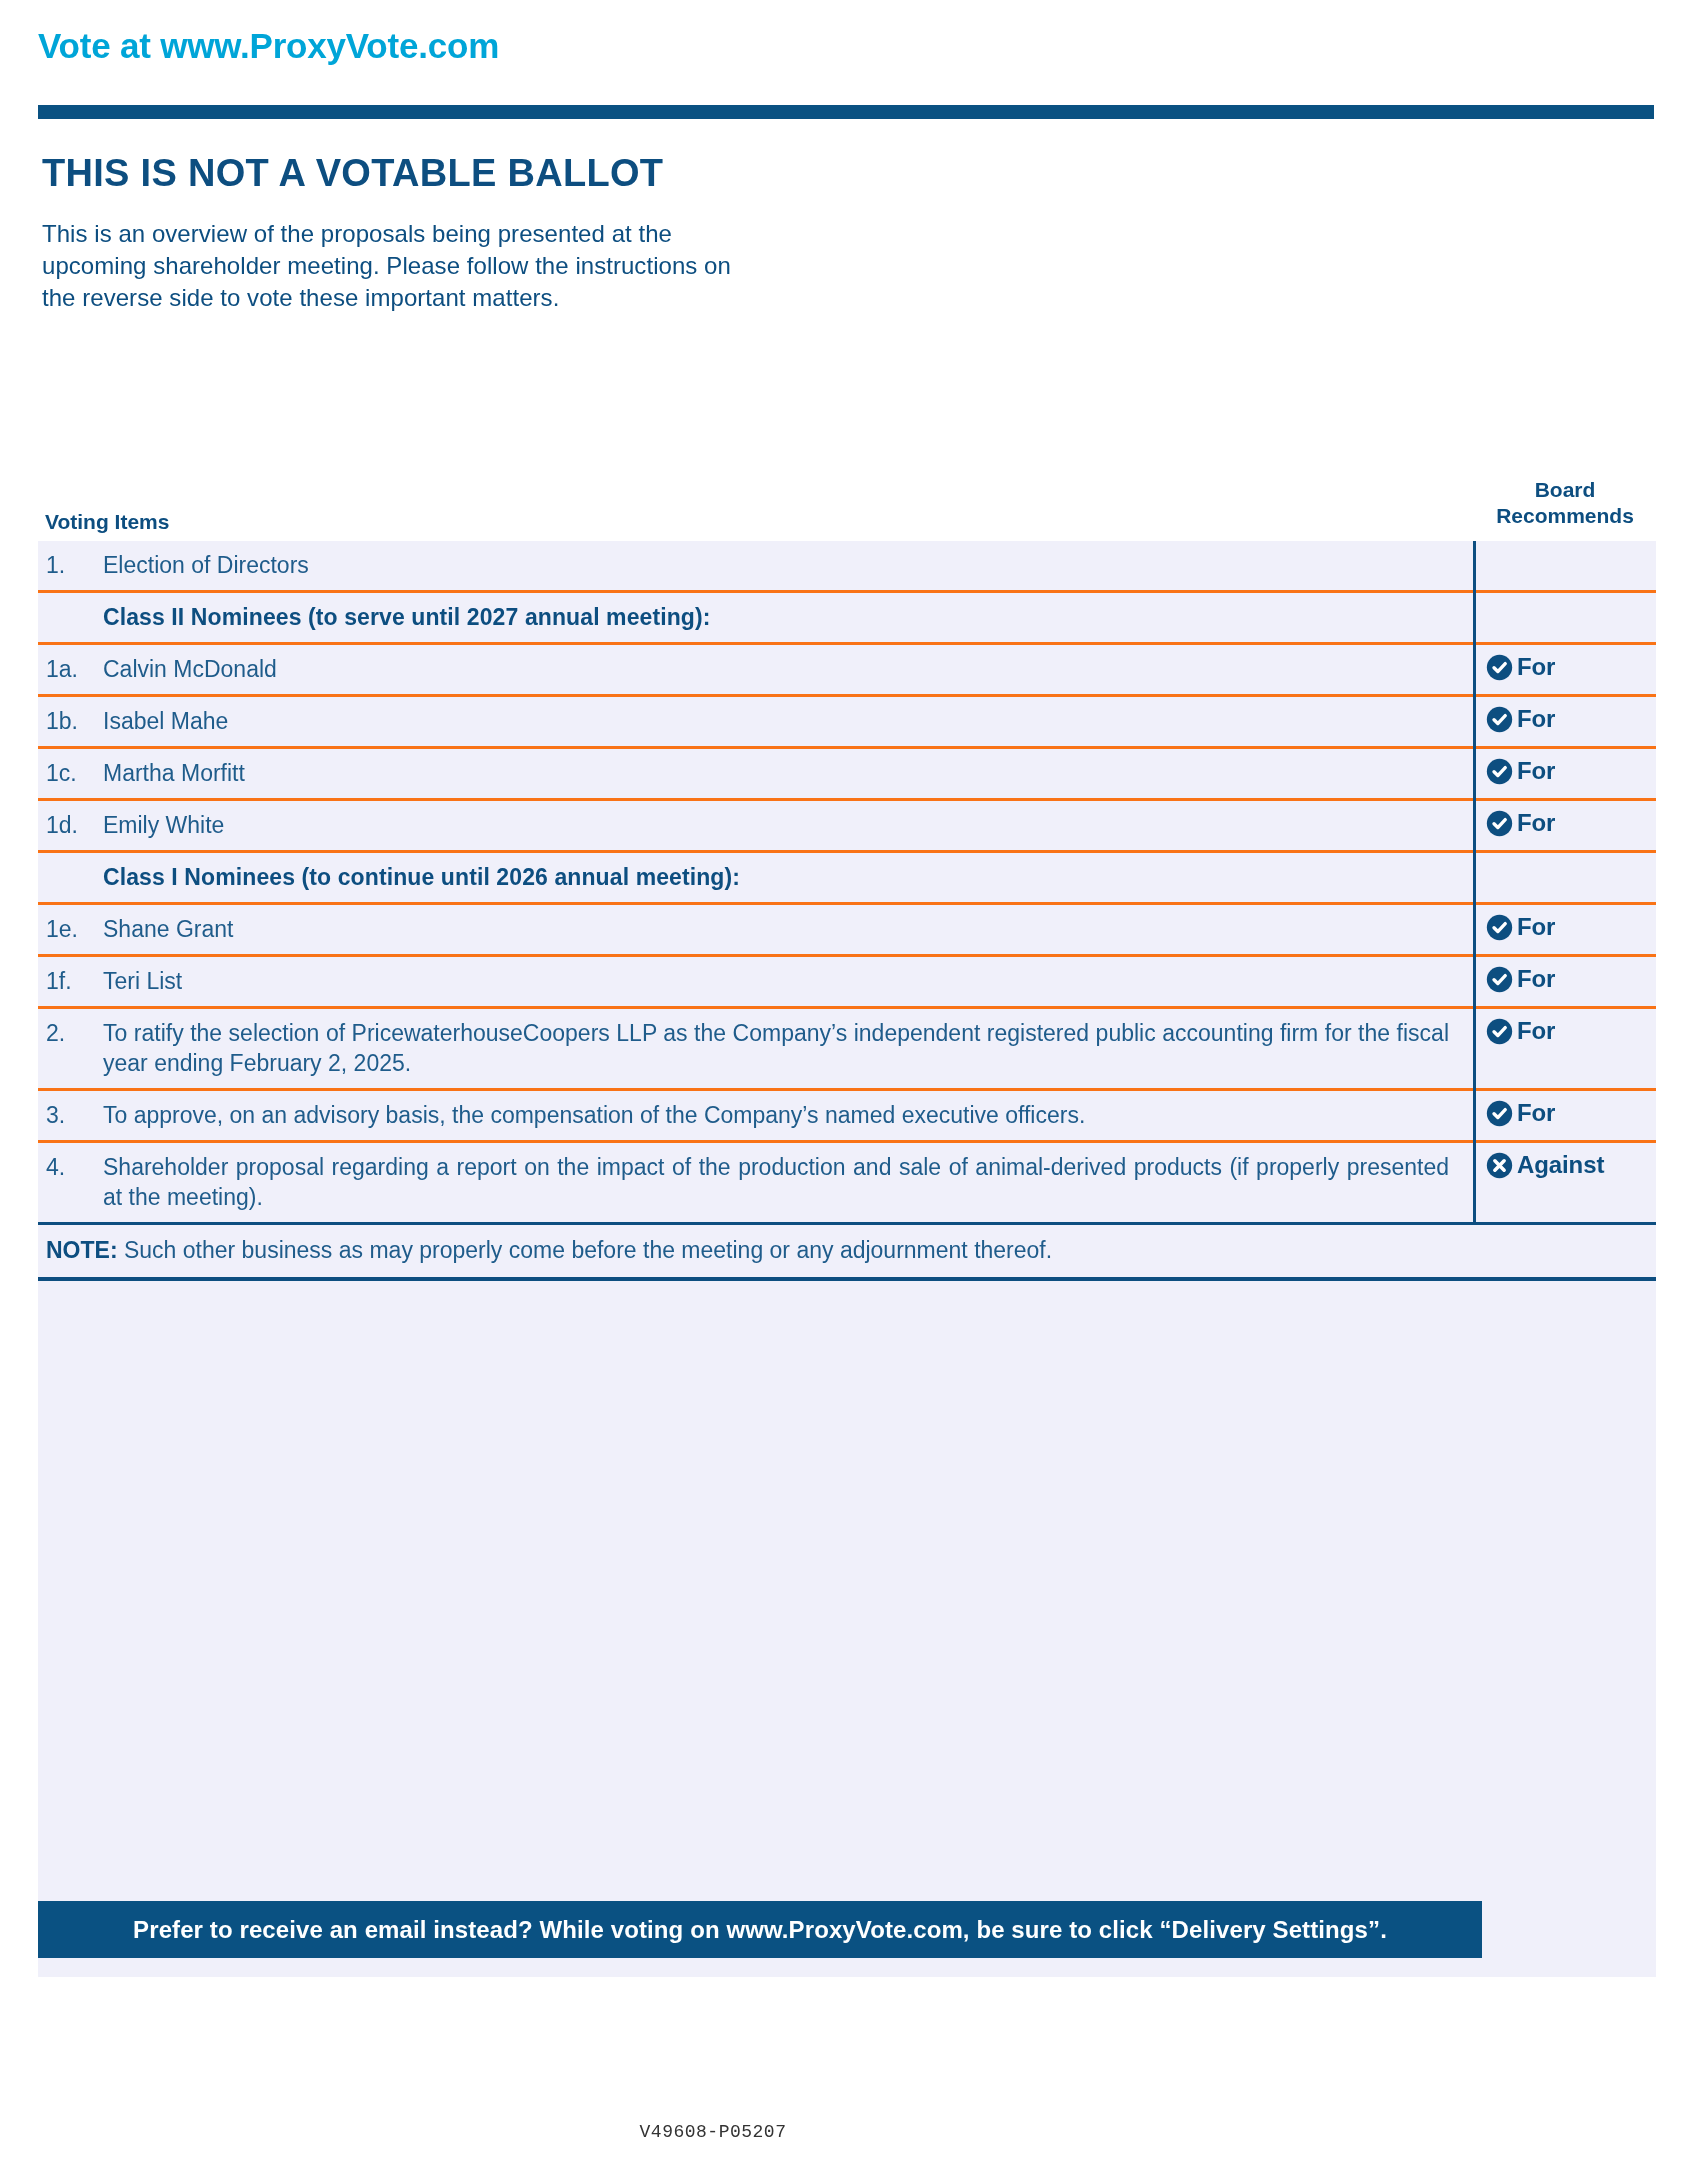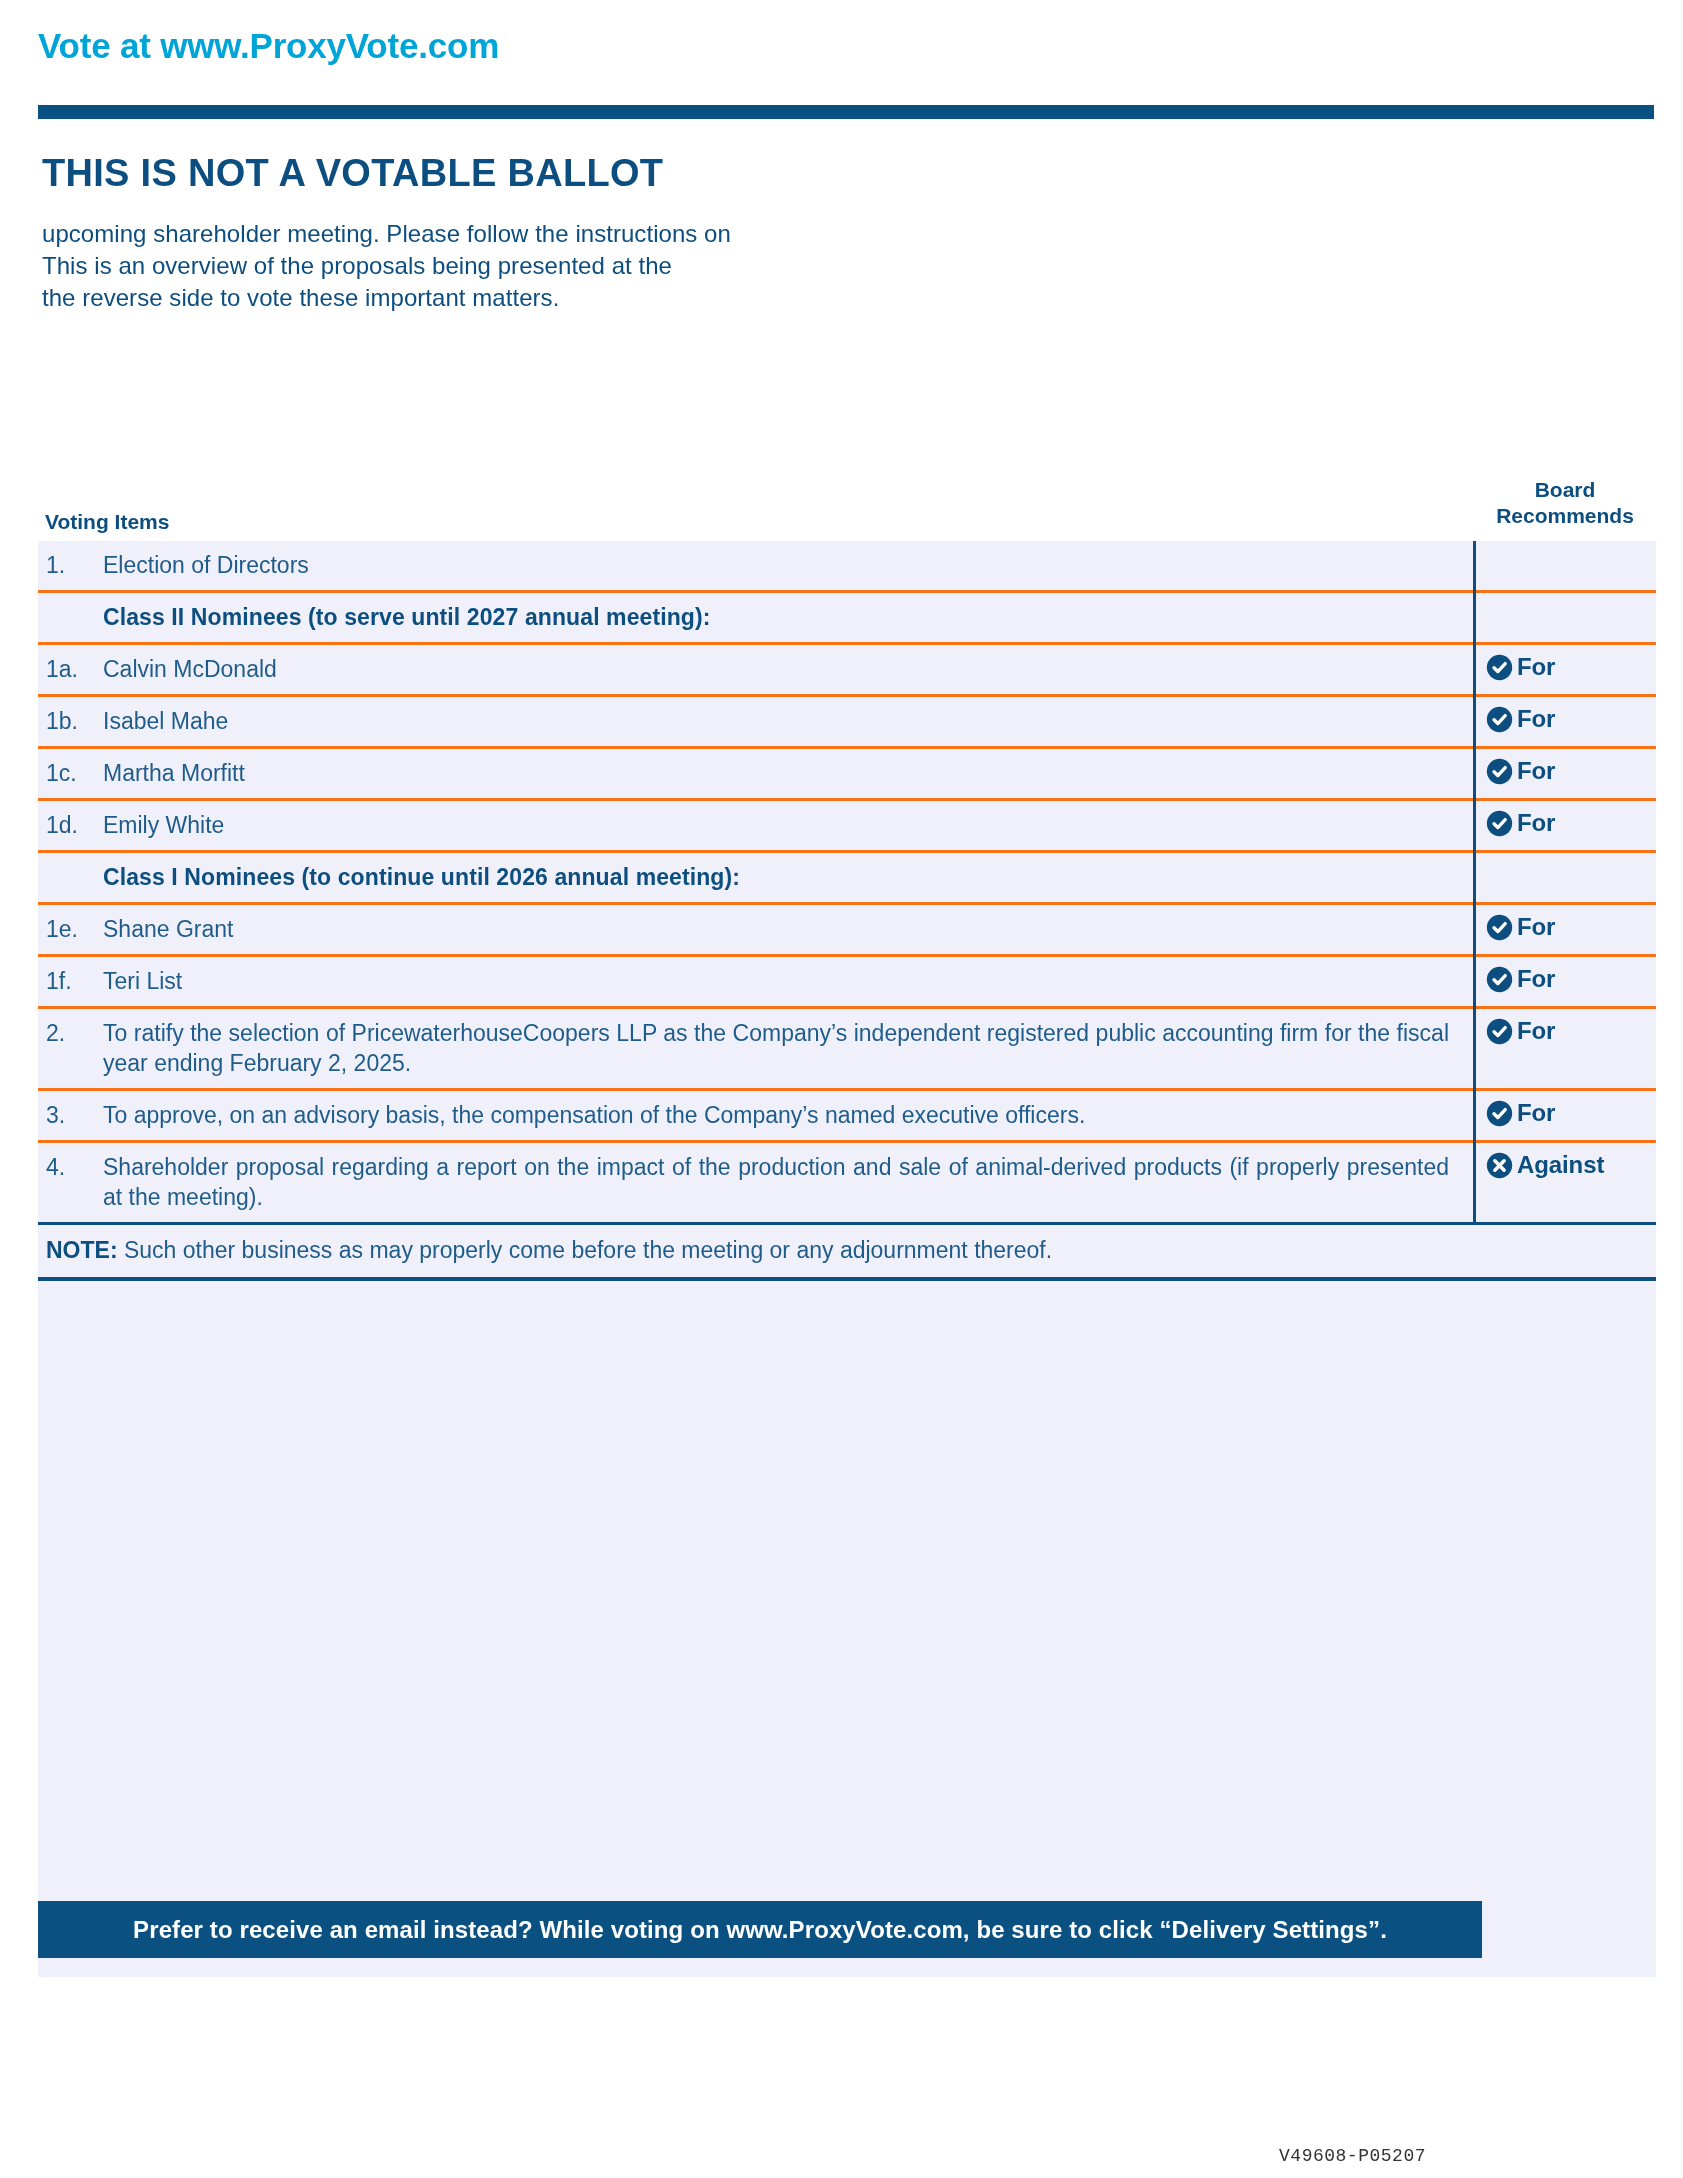--- a/index.html
+++ b/index.html
@@ -208,43 +208,42 @@
     color: #ffffff;
     line-height: 30px;
     letter-spacing: 0.1px;
     white-space: nowrap;
   }
   .control-number {
     position: absolute;
     left: 0;
     top: 2122px;
     width: 1426px;
-    text-align: right;
+    text-align: center;
     font-family: "Liberation Mono", monospace;
     font-size: 18px;
     color: #333333;
     letter-spacing: 0.5px;
-    margin-top: 24px;
   }
 </style>
 </head>
 <body>
 
 <div class="page">
 
   <div class="masthead">
     <div class="masthead-link">Vote at www.ProxyVote.com</div>
   </div>
   <div class="rule-top"></div>
 
   <div class="intro">
     <div class="intro-title">THIS IS NOT A VOTABLE BALLOT</div>
     <div class="intro-body">
+      <div>This is an overview of the proposals being presented at the</div>
       <div>upcoming shareholder meeting. Please follow the instructions on</div>
-      <div>This is an overview of the proposals being presented at the</div>
       <div>the reverse side to vote these important matters.</div>
     </div>
   </div>
 
   <div class="panel"></div>
 
   <div class="col-head-left">Voting Items</div>
   <div class="col-head-right">
     <div>Board</div>
     <div>Recommends</div>

